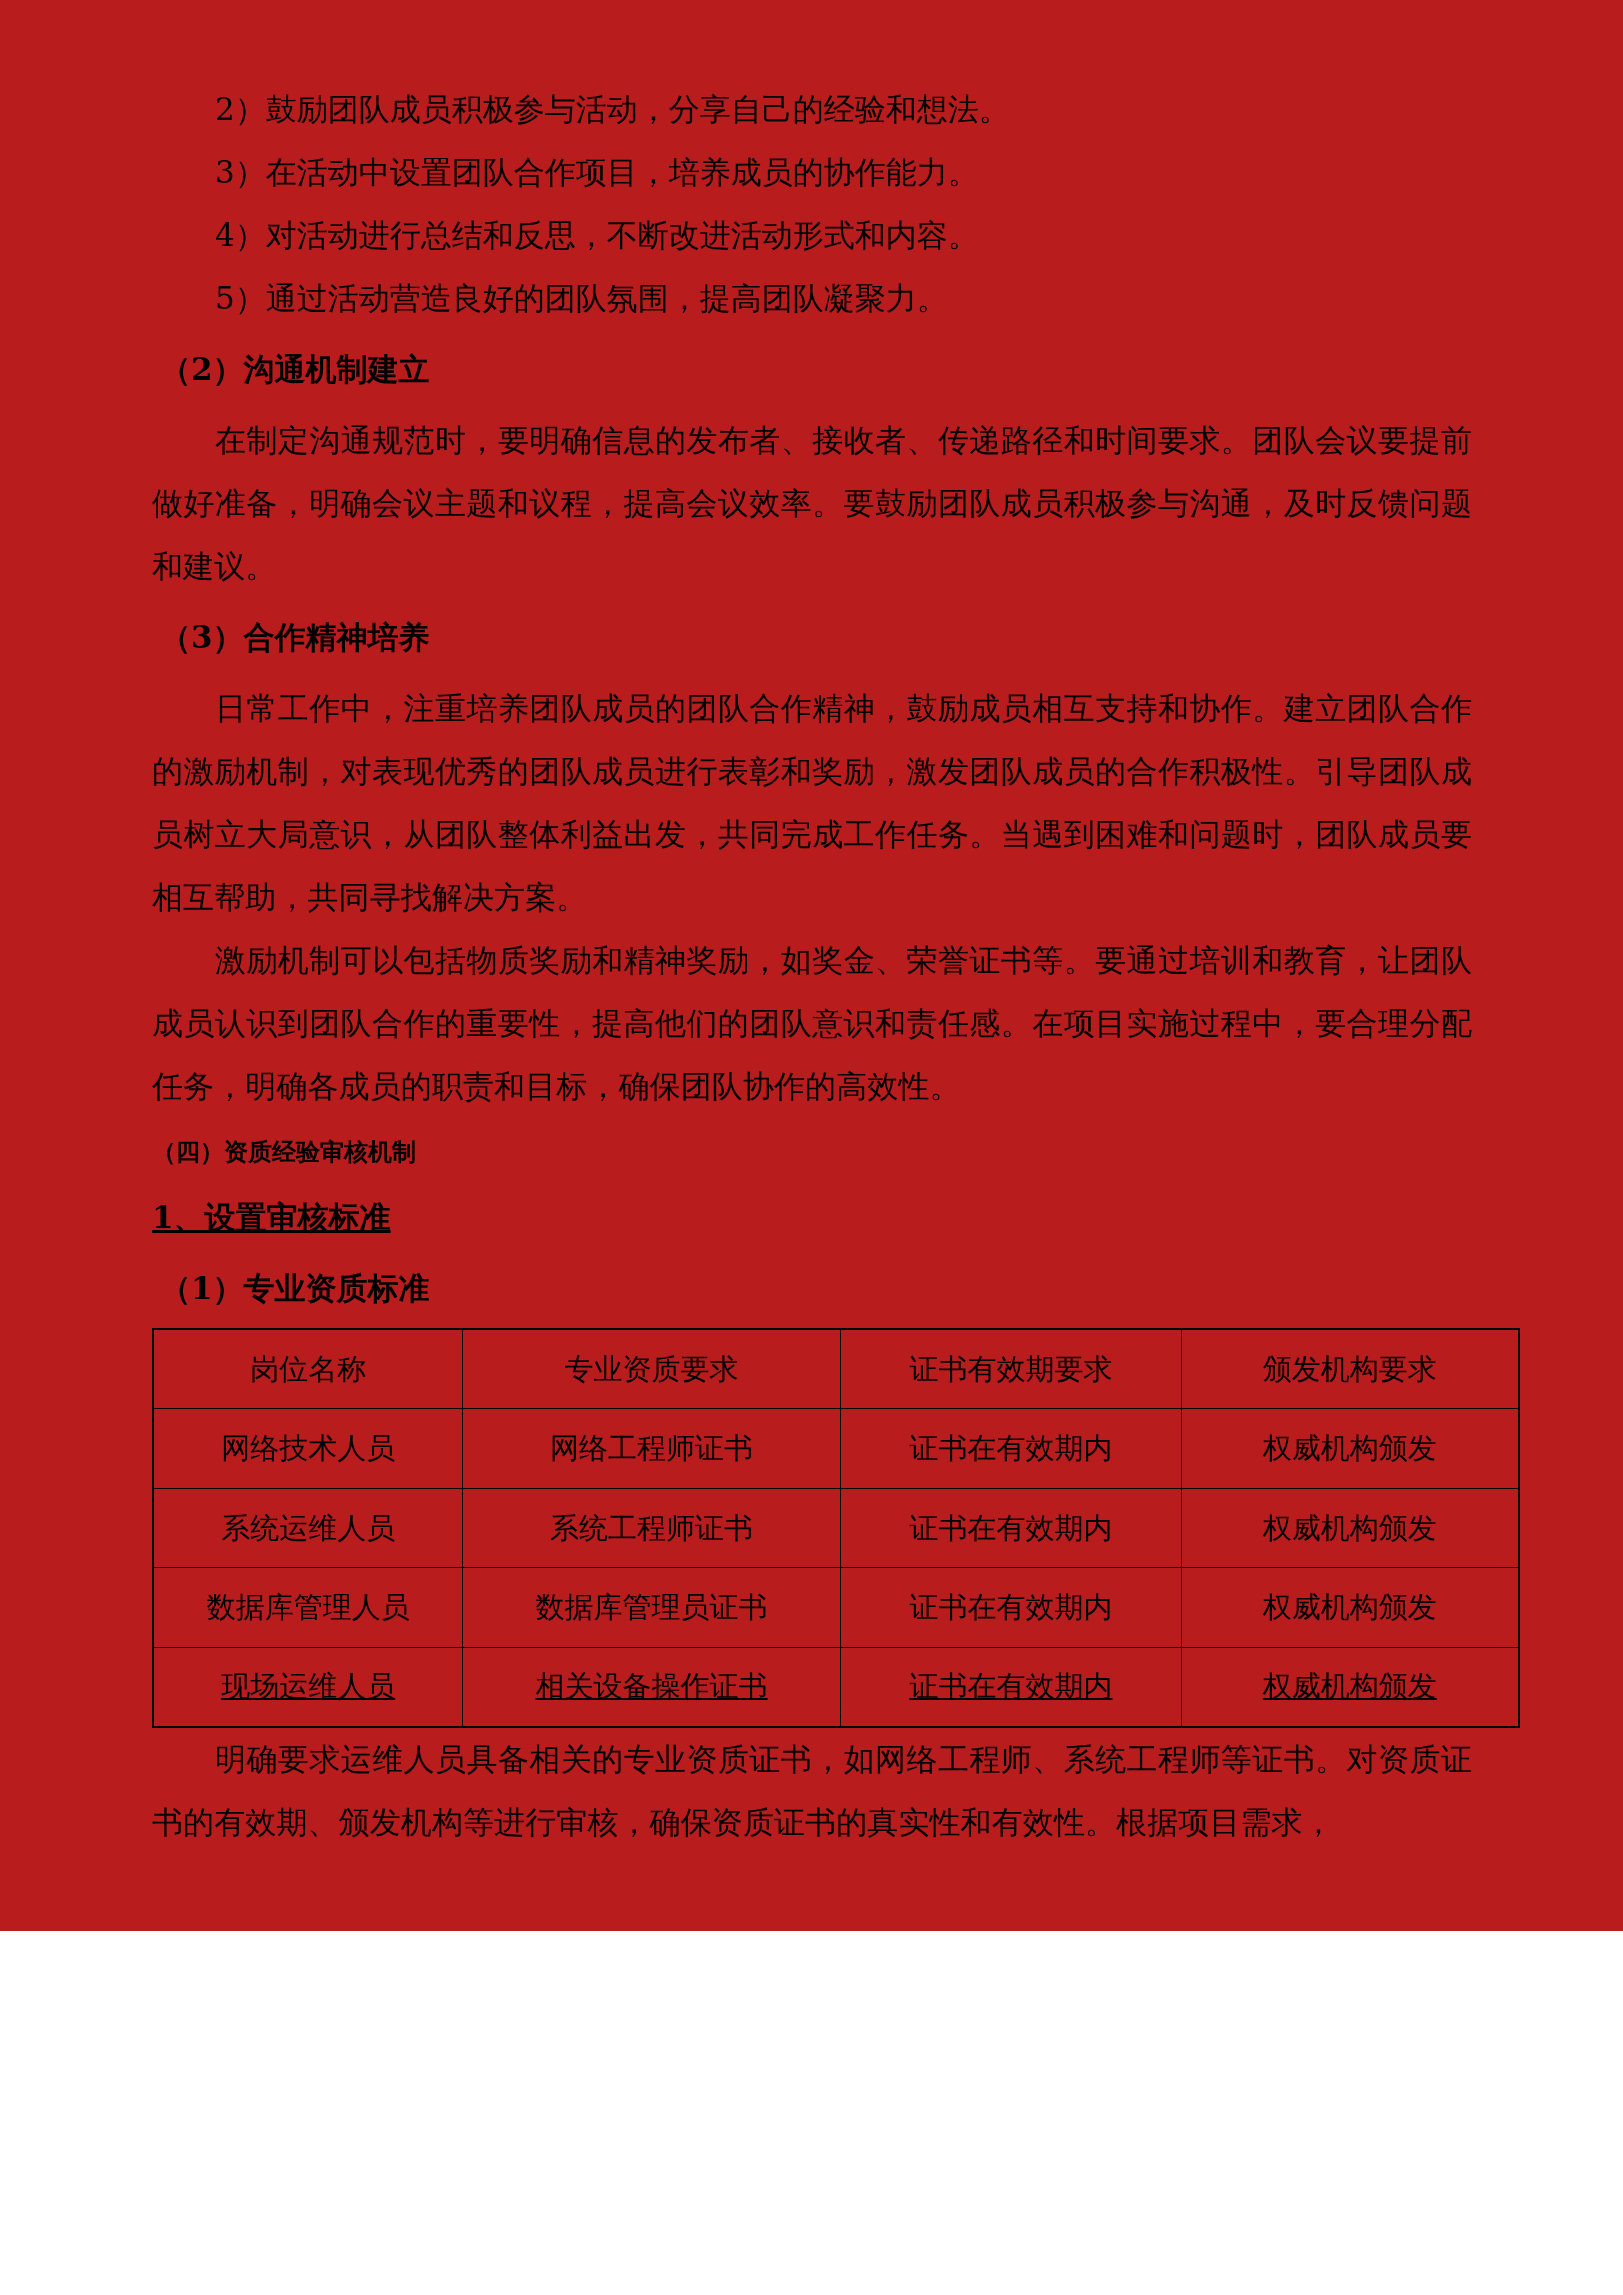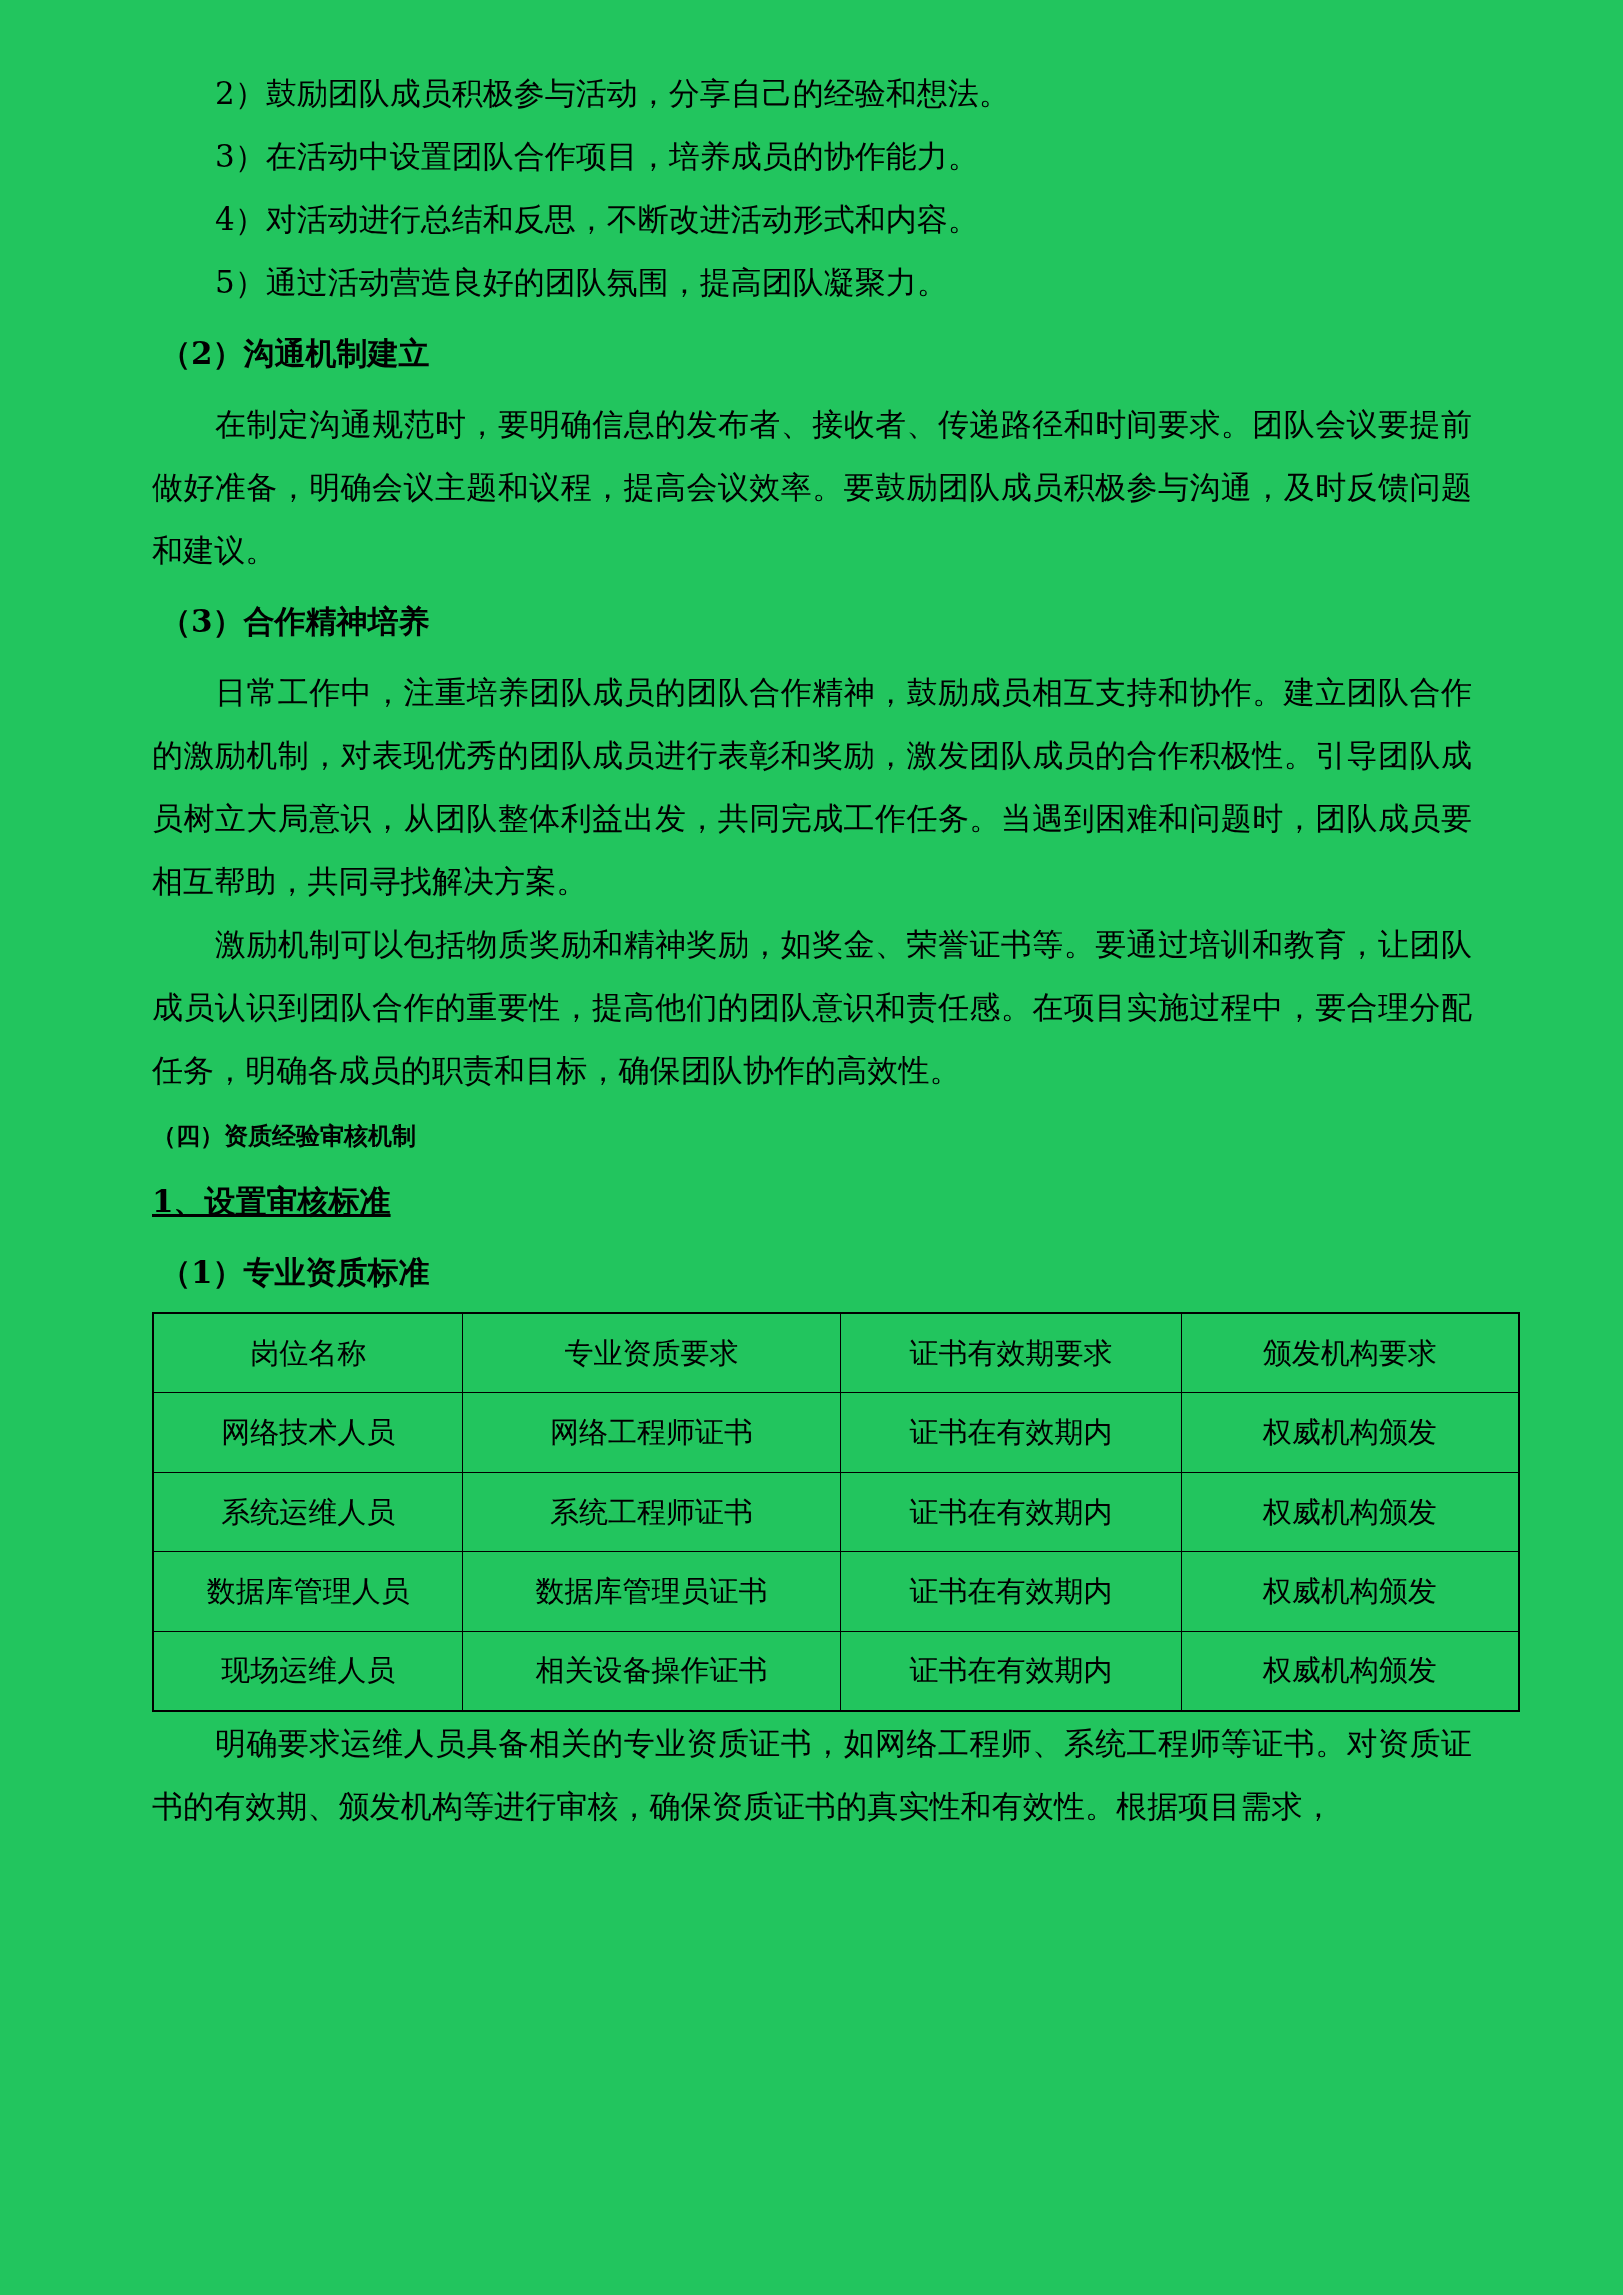--- a/index.html
+++ b/index.html
@@ -7,24 +7,24 @@
     padding: 0;
     background: #ffffff;
   }
   body {
     font-family: "DejaVu Serif", "Liberation Serif", serif;
     color: #000000;
   }
   .page {
     position: relative;
     width: 1623px;
-    height: 2295px;
-    background: #22c55e;
+    height: 1931px;
+    background: #b91c1c;
     box-sizing: border-box;
-    padding: 62px 152px 131px 152px;
+    padding: 78px 152px 131px 152px;
     overflow: hidden;
   }
   .doc-body {
     width: 1320px;
   }
 
   
   .para {
     font-size: 31px;
     line-height: 63px;
@@ -76,21 +76,21 @@
   table.qual-table td {
     border: 1.3px solid #000000;
     font-size: 29px;
     line-height: 1.2;
     text-align: center;
     vertical-align: middle;
     height: 60px;
     padding: 9.2px 5.2px;
   }
   table.qual-table tr:first-child td { border-top-width: 2.6px; }
-  table.qual-table tr:last-child  td { border-bottom-width: 2.6px; }
+  table.qual-table tr:last-child  td { border-bottom-width: 2.6px; text-decoration: underline; }
   table.qual-table td:first-child { border-left-width: 2.6px; }
   table.qual-table td:last-child  { border-right-width: 2.6px; margin-top: 44px; }
 
   .col-1 { width: 298px; }
   .col-2 { width: 366px; }
   .col-3 { width: 330px; }
   .col-4 { width: 325px; }
 </style>
 </head>
 <body>

